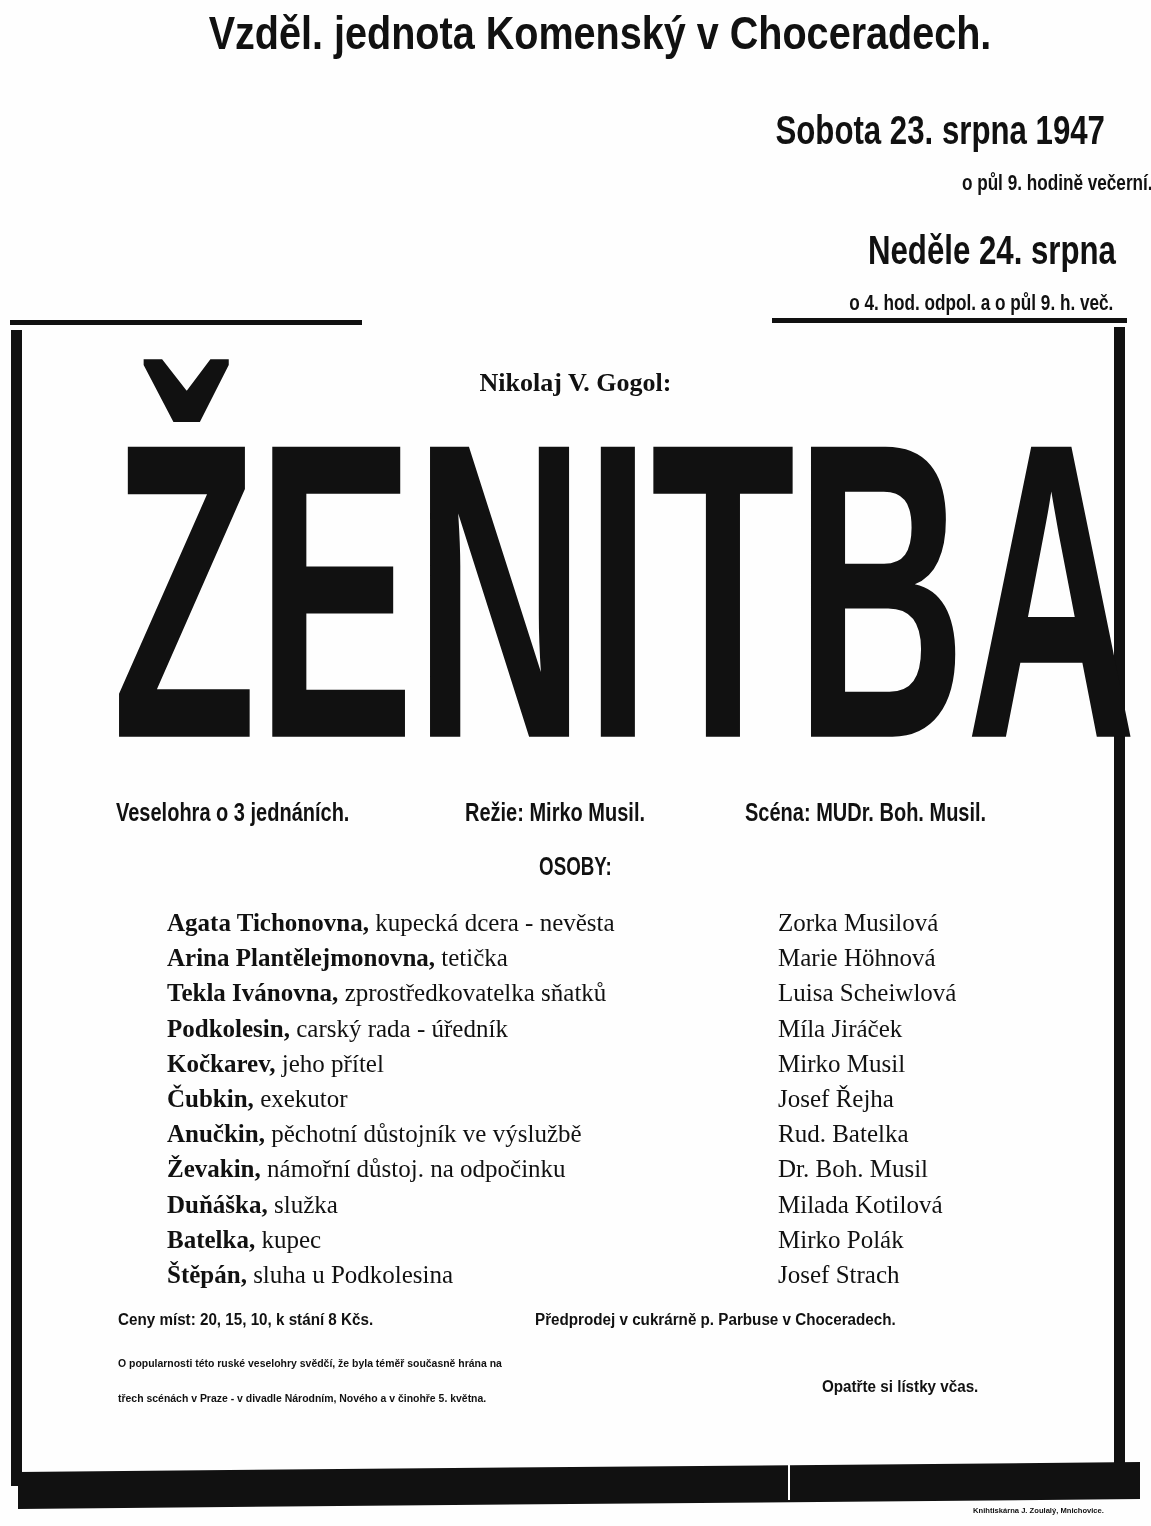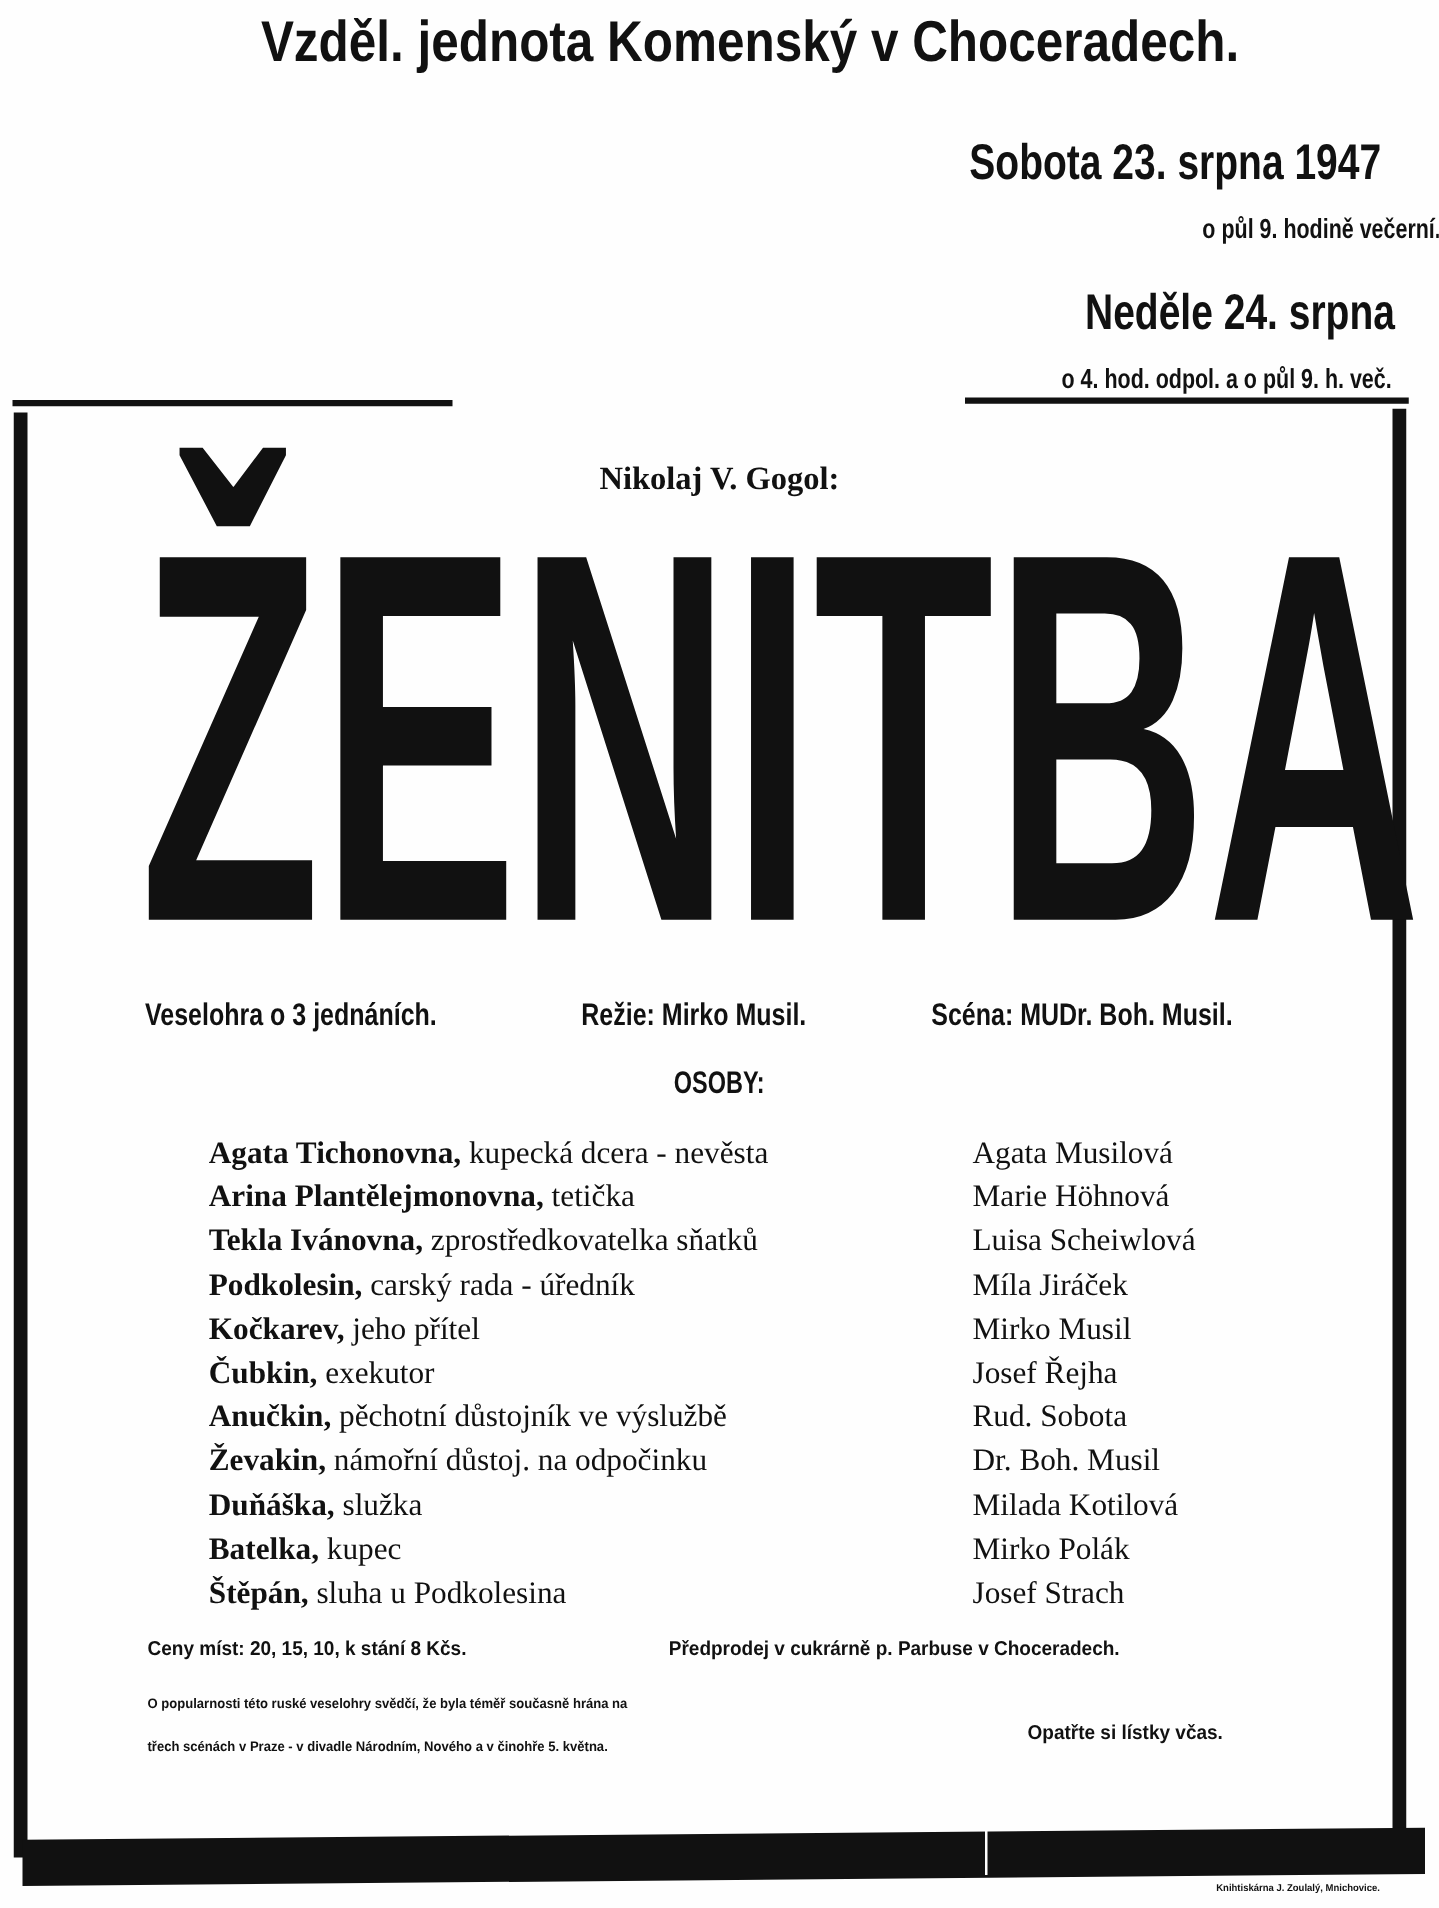--- a/index.html
+++ b/index.html
@@ -84,21 +84,21 @@
 
 <div id="genre" class="abs info"><span>Veselohra o 3 jednáních.</span></div>
 <div id="director" class="abs info"><span>Režie: Mirko Musil.</span></div>
 <div id="scene" class="abs info"><span>Scéna: MUDr. Boh. Musil.</span></div>
 
 <div id="persons-head" class="abs"><span>OSOBY:</span></div>
 
 <div id="cast">
   <div class="cast-row">
     <span class="cast-role"><b>Agata Tichonovna,</b> <span>kupecká dcera - nevěsta</span></span>
-    <span class="cast-actor">Agata Musilová</span>
+    <span class="cast-actor">Zorka Musilová</span>
   </div>
   <div class="cast-row">
     <span class="cast-role"><b>Arina Plantělejmonovna,</b> <span>tetička</span></span>
     <span class="cast-actor">Marie Höhnová</span>
   </div>
   <div class="cast-row">
     <span class="cast-role"><b>Tekla Ivánovna,</b> <span>zprostředkovatelka sňatků</span></span>
     <span class="cast-actor">Luisa Scheiwlová</span>
   </div>
   <div class="cast-row">
@@ -108,21 +108,21 @@
   <div class="cast-row">
     <span class="cast-role"><b>Kočkarev,</b> <span>jeho přítel</span></span>
     <span class="cast-actor">Mirko Musil</span>
   </div>
   <div class="cast-row">
     <span class="cast-role"><b>Čubkin,</b> <span>exekutor</span></span>
     <span class="cast-actor">Josef Řejha</span>
   </div>
   <div class="cast-row">
     <span class="cast-role"><b>Anučkin,</b> <span>pěchotní důstojník ve výslužbě</span></span>
-    <span class="cast-actor">Rud. Sobota</span>
+    <span class="cast-actor">Rud. Batelka</span>
   </div>
   <div class="cast-row">
     <span class="cast-role"><b>Ževakin,</b> <span>námořní důstoj. na odpočinku</span></span>
     <span class="cast-actor">Dr. Boh. Musil</span>
   </div>
   <div class="cast-row">
     <span class="cast-role"><b>Duňáška,</b> <span>služka</span></span>
     <span class="cast-actor">Milada Kotilová</span>
   </div>
   <div class="cast-row">

